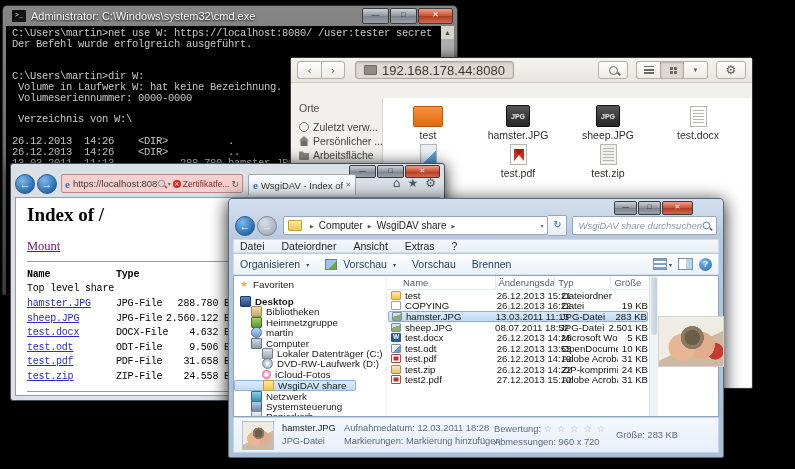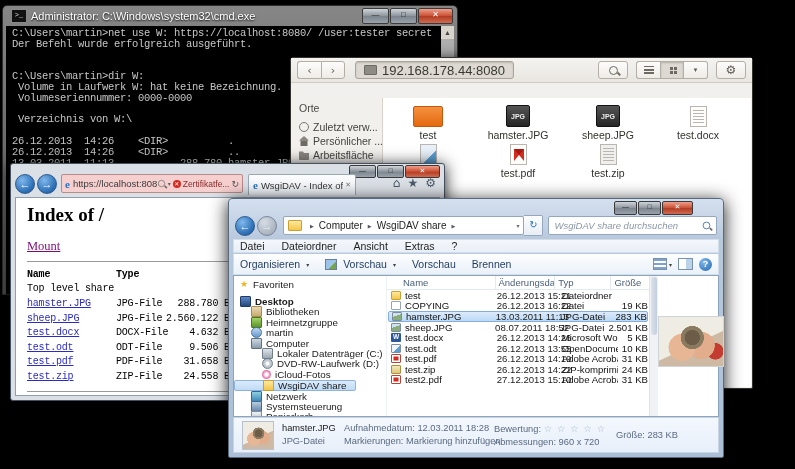--- a/index.html
+++ b/index.html
@@ -143,21 +143,21 @@
   .e-folder-ico{width:12px;height:9px;background:linear-gradient(#ffe9a0,#f2c64a);border:1px solid #caa032;
                 border-radius:1px;margin-right:3px;flex:none;}
   .crumbs{display:flex;align-items:center;font-size:10px;color:#222;flex:1;}
   .crumb{display:flex;align-items:center;white-space:nowrap;}
   .crumb:before{content:"▶";font-size:5px;color:#556;margin:0 5px;}
   .crumbs:after{content:"▶";font-size:5px;color:#556;margin:0 5px;}
   .e-crumb-caret{font-size:6px;color:#667;}
   .e-refresh{width:18px;height:19px;border:1px solid #94a7bd;border-left:none;background:linear-gradient(#fdfdfe,#e8eef5);
              color:#2d74c0;font-size:10px;line-height:18px;text-align:center;flex:none;border-radius:0 2px 2px 0;}
   .e-search{margin-left:5px;flex:1;height:19px;background:#fff;border:1px solid #94a7bd;border-radius:2px;
-            display:flex;align-items:center;padding:5px 5px;box-sizing:border-box;gap:24px;}
+            display:flex;align-items:center;padding:5px 5px;box-sizing:border-box;}
   .e-search-text{flex:1;font-size:9.5px;font-style:italic;color:#8b98a8;white-space:nowrap;overflow:hidden;}
   .e-search .mag{border-color:#3a6ea5;transform:scale(.85);}
   .e-menus{position:absolute;top:40px;left:4px;right:4px;height:14px;background:linear-gradient(#f4f7fb,#e9eff7);
            border:1px solid #d4deea;display:flex;align-items:center;padding-left:6px;box-sizing:border-box;}
   .e-menu{font-size:10.5px;color:#1e1e1e;margin-right:17px;}
   .e-toolbar{position:absolute;top:55px;left:4px;right:4px;height:21px;
              background:linear-gradient(#fdfefe,#e9f1f9);border:1px solid #d4deea;border-top:none;
              display:flex;align-items:center;padding:0 6px;box-sizing:border-box;color:#1f3a5f;font-size:10.5px;}
   .tb-item{display:flex;align-items:center;margin-right:16px;gap:6px;}
   .tb-caret{font-size:6px;color:#444;}

